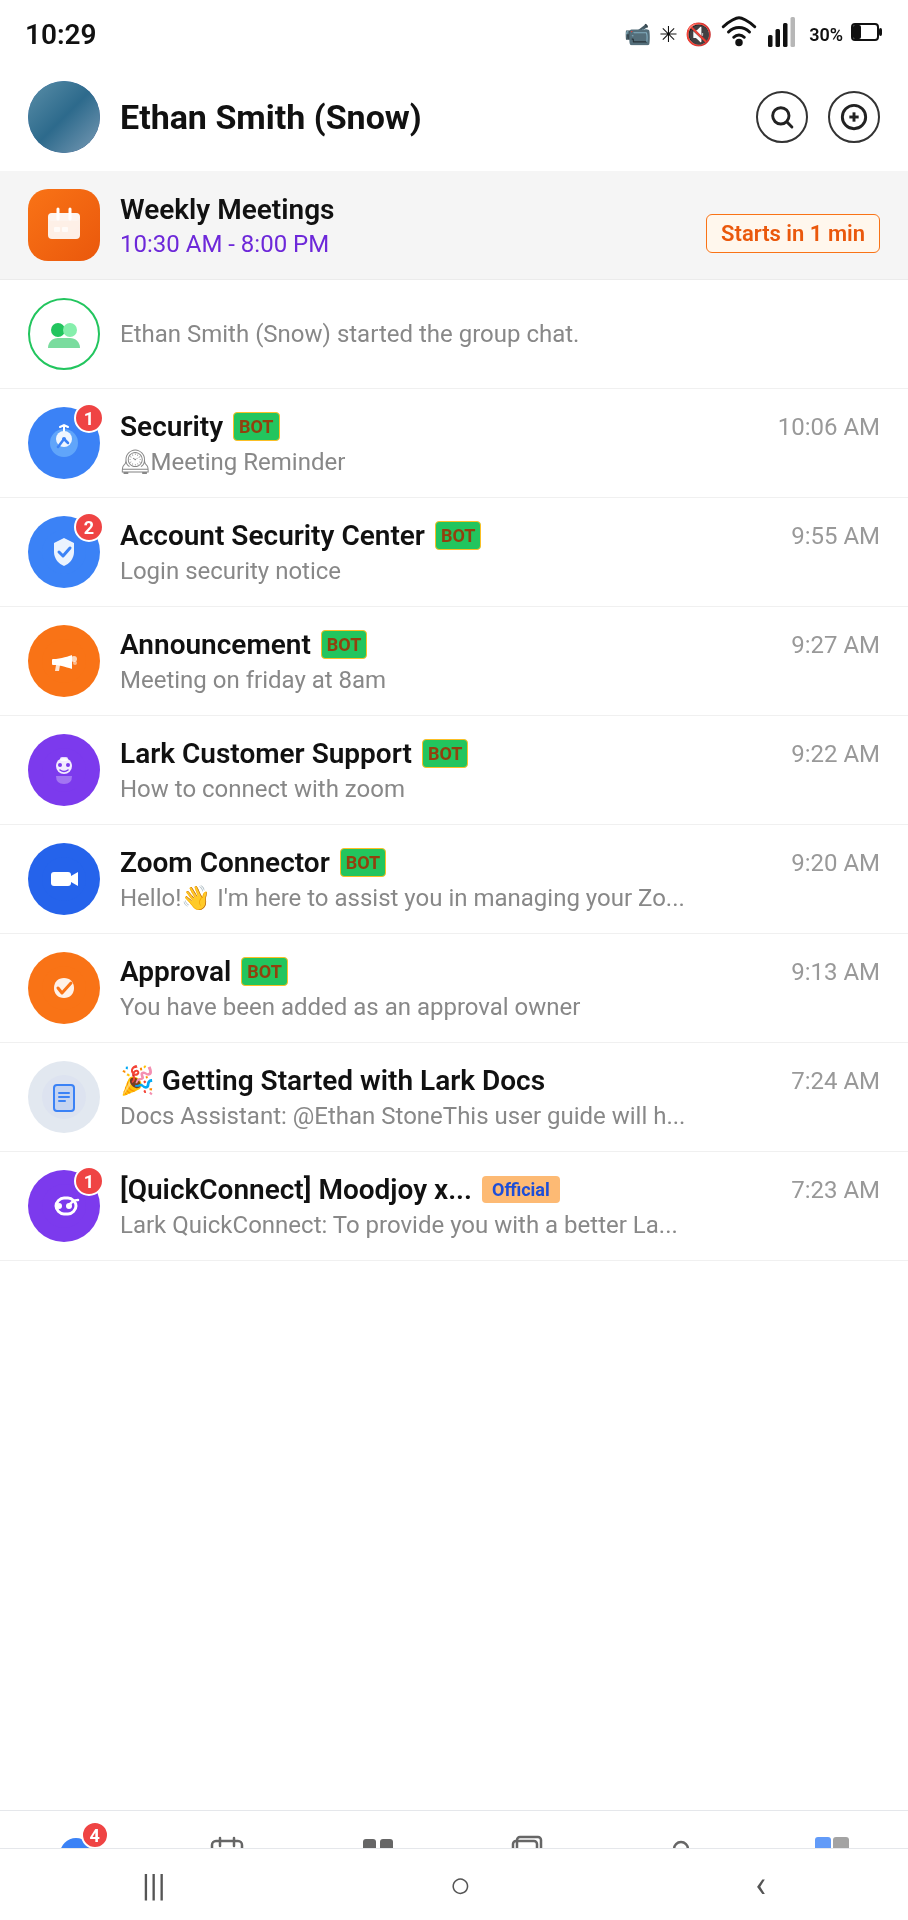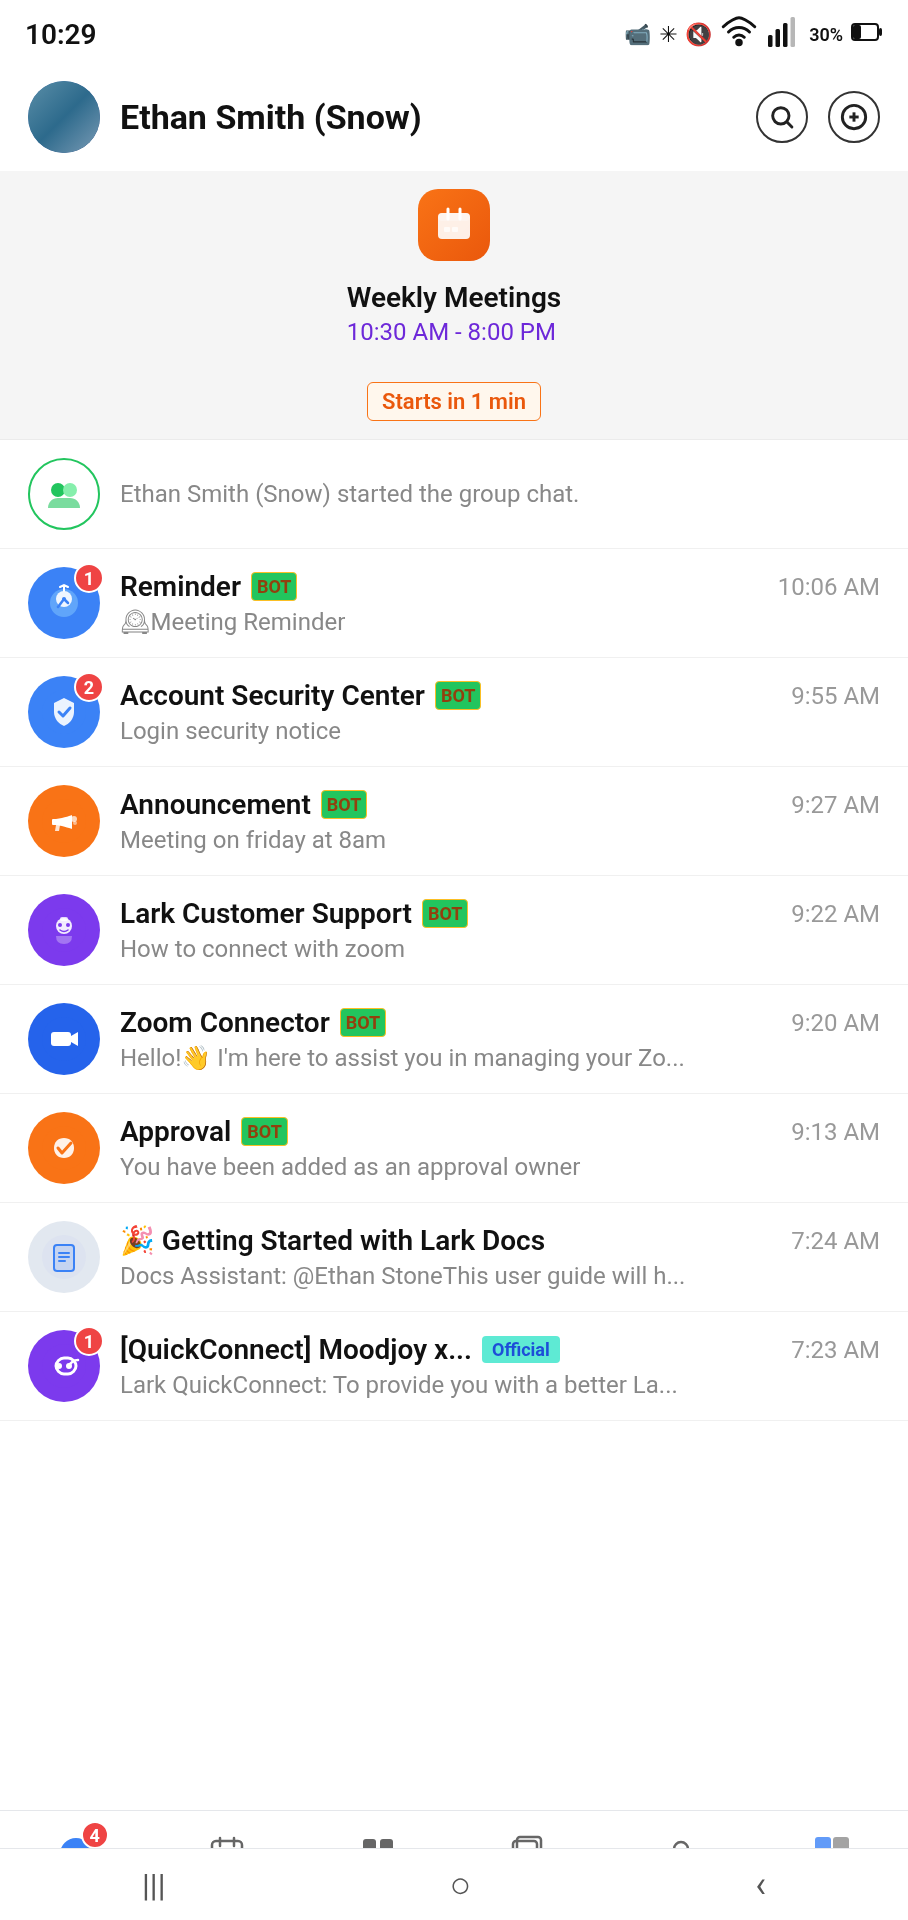--- a/index.html
+++ b/index.html
@@ -87,21 +87,20 @@
     }
 
     
     .meeting-banner {
       background: #f5f5f5;
       display: flex;
       align-items: center;
       padding: 18px 28px;
       gap: 20px;
       border-bottom: 1px solid #ebebeb;
-      flex-direction: column;
     }
     .meeting-avatar {
       width: 72px;
       height: 72px;
       border-radius: 20px;
       background: linear-gradient(135deg, #f97316, #ea580c);
       display: flex;
       align-items: center;
       justify-content: center;
       flex-shrink: 0;
@@ -224,21 +223,21 @@
     .bot-badge {
       background: #22c55e;
       color: #92400e;
       font-size: 18px;
       font-weight: 700;
       padding: 3px 5px;
       border-radius: 4px;
       border: 1px solid #fbbf24;
     }
     .official-badge {
-      background: #5eead4;
+      background: #fdba74;
       color: #1d4ed8;
       font-size: 18px;
       font-weight: 700;
       padding: 3px 10px;
       border-radius: 4px;
     }
     .chat-time {
       font-size: 24px;
       color: #999;
       flex-shrink: 0;
@@ -422,21 +421,21 @@
           <line x1="16" y1="26" x2="22" y2="18" stroke="#3b82f6" stroke-width="2.5" stroke-linecap="round"></line>
           <line x1="22" y1="18" x2="26" y2="22" stroke="#3b82f6" stroke-width="2.5" stroke-linecap="round"></line>
           <circle cx="22" cy="18" r="2" fill="#3b82f6"></circle>
         </svg>
       </div>
       <div class="badge">1</div>
     </div>
     <div class="chat-content">
       <div class="chat-header-row">
         <div class="chat-name-row">
-          <span class="chat-name">Reminder</span>
+          <span class="chat-name">Security</span>
           <span class="bot-badge">BOT</span>
         </div>
         <span class="chat-time">10:06 AM</span>
       </div>
       <div class="chat-preview">🕰Meeting Reminder</div>
     </div>
   </div>
 
   <div class="chat-item">
     <div class="avatar-wrap">

